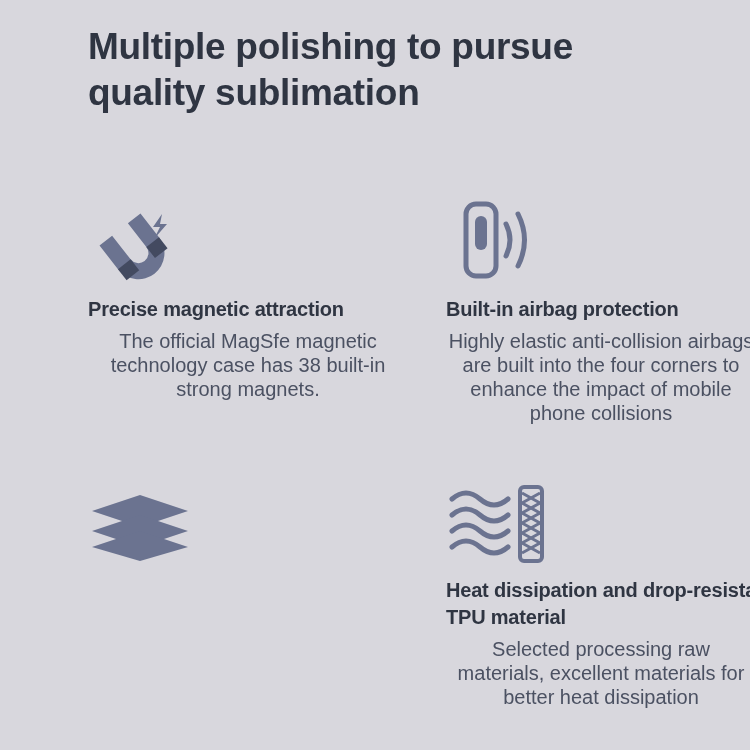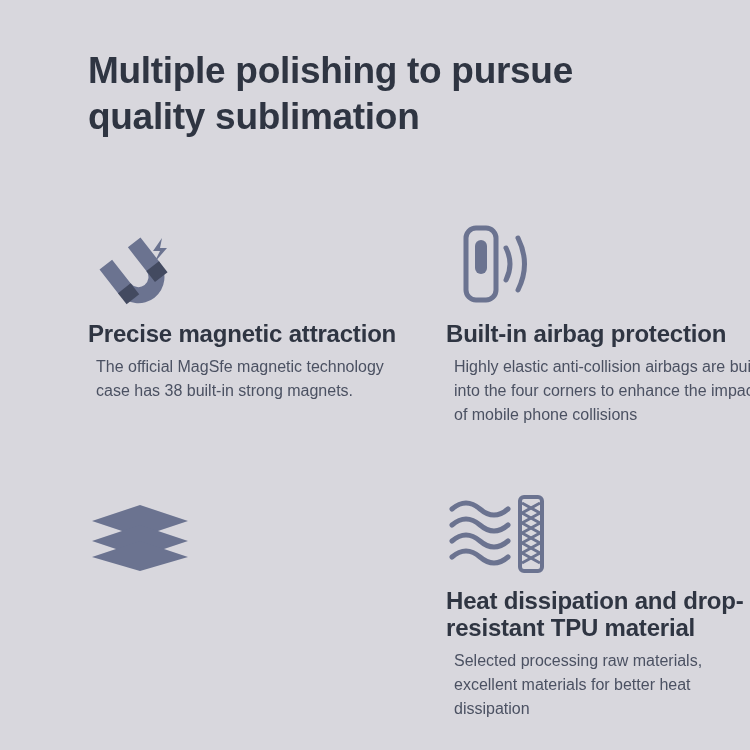--- a/index.html
+++ b/index.html
@@ -12,21 +12,21 @@
     background: #d8d7dd;
     font-family: "Liberation Sans", sans-serif;
     color: #3d4453;
     overflow: hidden;
   }
   .page {
     position: relative;
     width: 750px;
     height: 750px;
     box-sizing: border-box;
-    padding: 48px 60px 0 88px;
+    padding: 24px 60px 0 88px;
   }
   .headline {
     font-size: 37px;
     line-height: 46px;
     font-weight: 700;
     color: #2f3542;
     letter-spacing: -0.3px;
     margin: 0;
     max-width: 600px;
   }
@@ -44,33 +44,34 @@
   .icon-wrap {
     height: 92px;
     display: flex;
     align-items: flex-end;
     margin-bottom: 14px;
   }
   .icon-wrap svg {
     display: block;
   }
   .feature-title {
-    font-size: 24px;
+    font-size: 20px;
     line-height: 27px;
     font-weight: 700;
     color: #2f3542;
     margin: 0 0 6px 0;
     letter-spacing: -0.2px;
   }
   .feature-desc {
-    font-size: 16px;
+    font-size: 20px;
     line-height: 24px;
     color: #4b5162;
-    margin: 8px;
+    margin: 0;
     max-width: 320px;
+    text-align: center;
   }
   .col-right .feature-desc {
     max-width: 310px;
   }
 </style>
 </head>
 <body>
 
 <div class="page">
 

